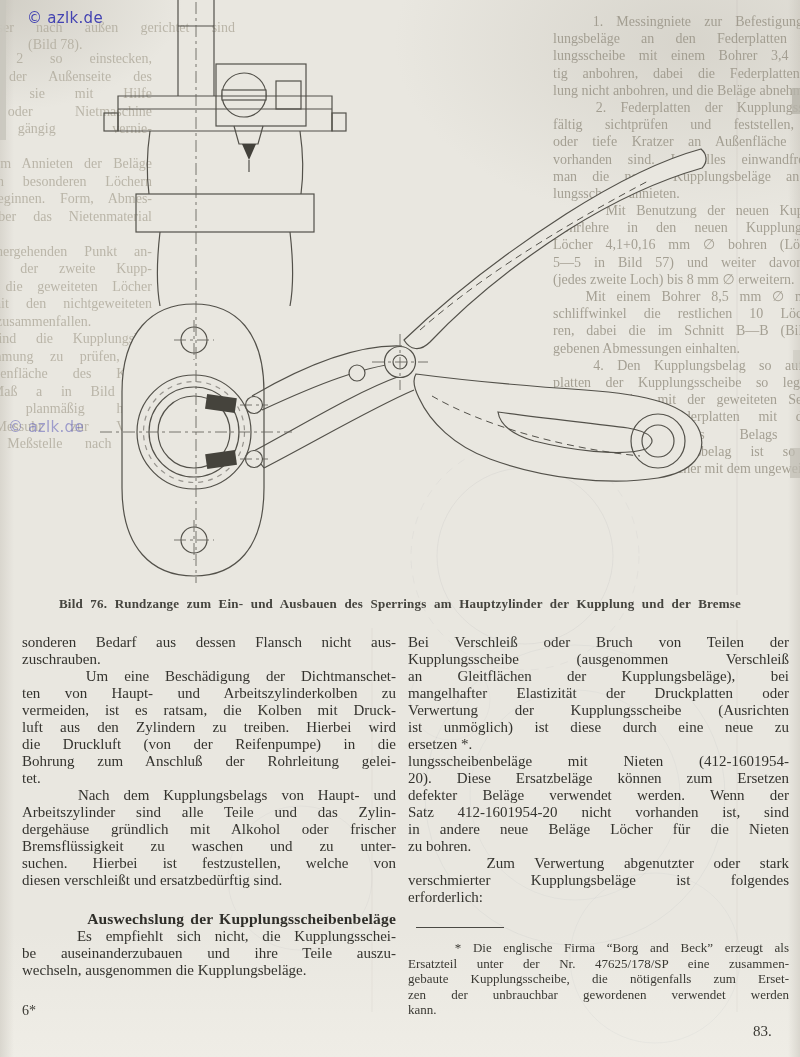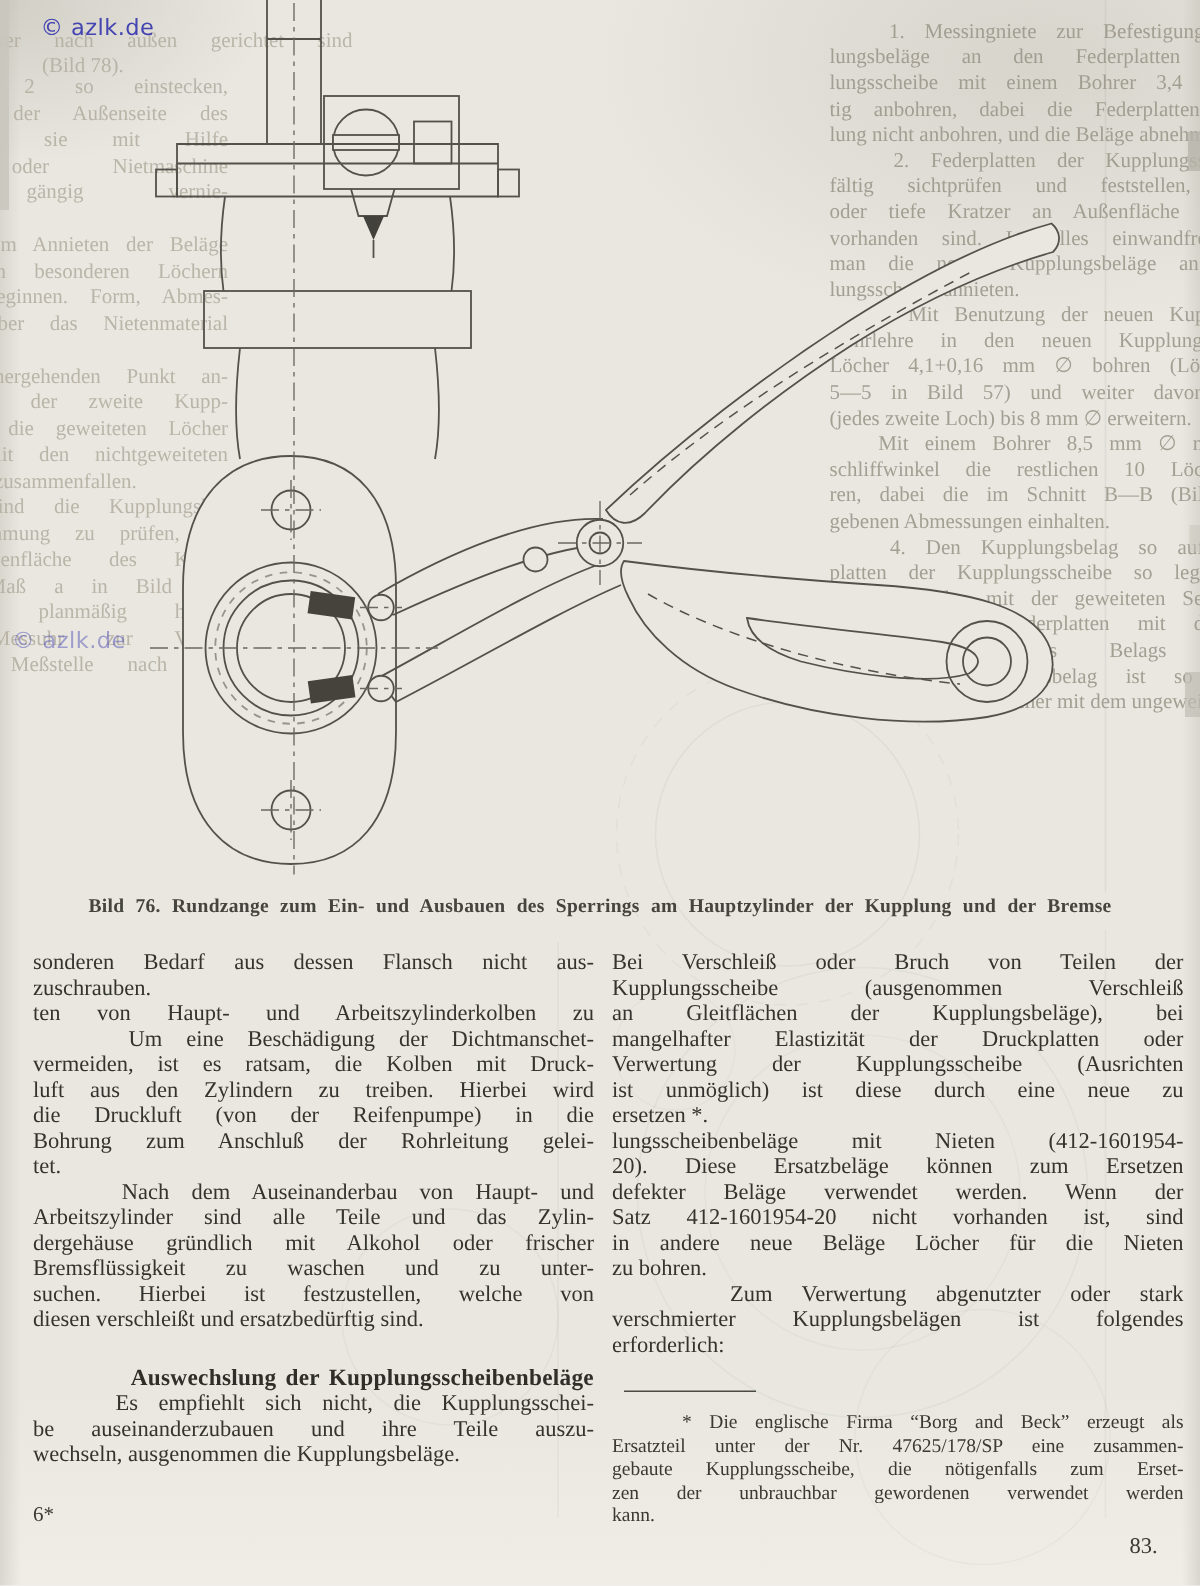--- a/index.html
+++ b/index.html
@@ -234,30 +234,30 @@
   <div class="abs watermark wm2" style="left:8px;top:418px;">© azlk.de</div>
 
   <div class="abs caption">Bild 76. Rundzange zum Ein- und Ausbauen des Sperrings am Hauptzylinder der Kupplung und der Bremse</div>
 
   <div class="abs col colL">
     <div class="blk">
         <div class="tline">sonderen Bedarf aus dessen Flansch nicht aus-</div>
         <div class="tline last">zuschrauben.</div>
       </div>
     <div class="blk">
+        <div class="tline">    Um eine Beschädigung der Dichtmanschet-</div>
         <div class="tline">ten von Haupt- und Arbeitszylinderkolben zu</div>
-        <div class="tline">    Um eine Beschädigung der Dichtmanschet-</div>
         <div class="tline">vermeiden, ist es ratsam, die Kolben mit Druck-</div>
         <div class="tline">luft aus den Zylindern zu treiben. Hierbei wird</div>
         <div class="tline">die Druckluft (von der Reifenpumpe) in die</div>
         <div class="tline">Bohrung zum Anschluß der Rohrleitung gelei-</div>
         <div class="tline last">tet.</div>
       </div>
     <div class="blk gap5">
-        <div class="tline">    Nach dem Auseinanderbau von Haupt- und</div>
+        <div class="tline">    Nach dem Kupplungsbelags von Haupt- und</div>
         <div class="tline">Arbeitszylinder sind alle Teile und das Zylin-</div>
         <div class="tline">dergehäuse gründlich mit Alkohol oder frischer</div>
         <div class="tline">Bremsflüssigkeit zu waschen und zu unter-</div>
         <div class="tline">suchen. Hierbei ist festzustellen, welche von</div>
         <div class="tline last">diesen verschleißt und ersatzbedürftig sind.</div>
       </div>
     <div class="heading">Auswechslung der Kupplungsscheibenbeläge</div>
     <div class="blk afterheading">
         <div class="tline">    Es empfiehlt sich nicht, die Kupplungsschei-</div>
         <div class="tline">be auseinanderzubauen und ihre Teile auszu-</div>
@@ -278,21 +278,21 @@
     <div class="blk">
         <div class="tline">lungsscheibenbeläge mit Nieten (412-1601954-</div>
         <div class="tline">20). Diese Ersatzbeläge können zum Ersetzen</div>
         <div class="tline">defekter Beläge verwendet werden. Wenn der</div>
         <div class="tline">Satz 412-1601954-20 nicht vorhanden ist, sind</div>
         <div class="tline">in andere neue Beläge Löcher für die Nieten</div>
         <div class="tline last">zu bohren.</div>
       </div>
     <div class="blk">
         <div class="tline">    Zum Verwertung abgenutzter oder stark</div>
-        <div class="tline">verschmierter Kupplungsbelägen ist folgendes</div>
+        <div class="tline">verschmierter Kupplungsbeläge ist folgendes</div>
         <div class="tline last">erforderlich:</div>
       </div>
   </div>
 
   <div class="abs fnrule"></div>
   <div class="abs col colR footnote" style="top:931px;">
       <div class="tline">    * Die englische Firma “Borg and Beck” erzeugt als</div>
       <div class="tline">Ersatzteil unter der Nr. 47625/178/SP eine zusammen-</div>
       <div class="tline">gebaute Kupplungsscheibe, die nötigenfalls zum Erset-</div>
       <div class="tline">zen der unbrauchbar gewordenen verwendet werden</div>

